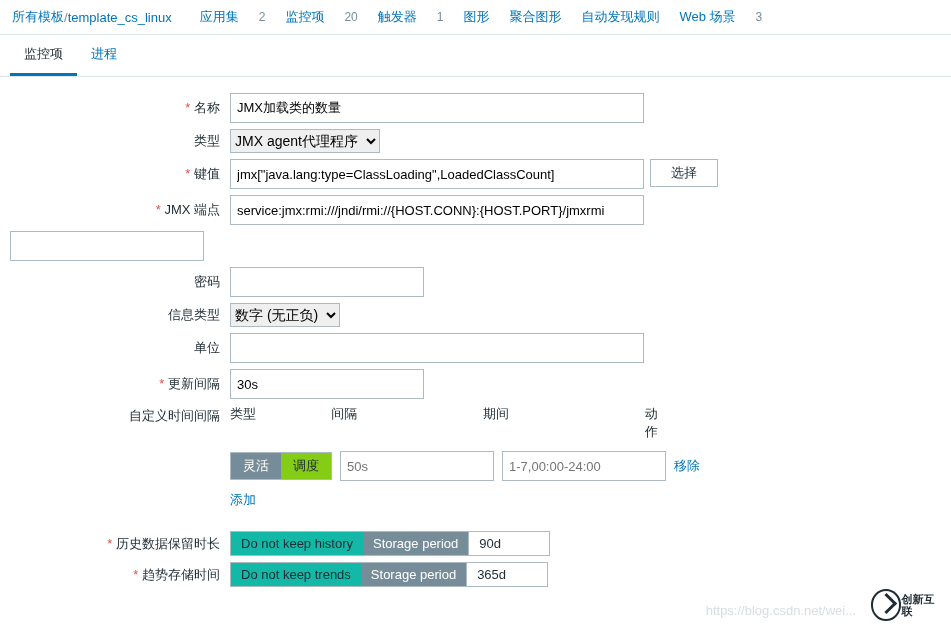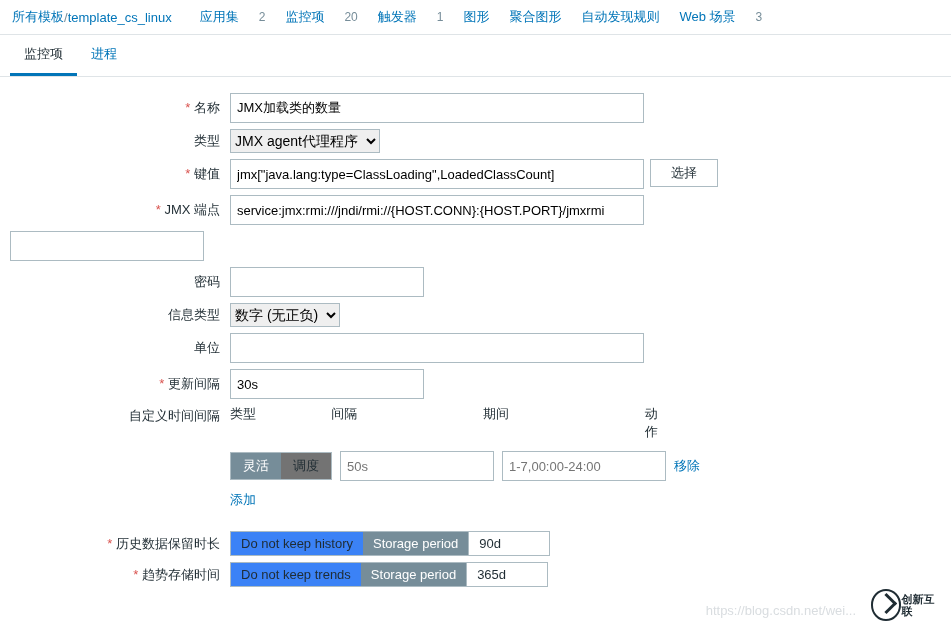--- a/index.html
+++ b/index.html
@@ -22,26 +22,26 @@
 .inp.w-lg{width:400px}
 .inp.w-md{width:180px}
 select.sel{border:1px solid #acbbc2;height:24px;font-size:14px;font-family:inherit}
 .sel.w-md{width:150px}
 .btn{border:1px solid #acbbc2;background:#fff;height:28px;padding:0 20px;font-size:13px;cursor:pointer;font-family:inherit;color:#1f2c33}
 .interval-block{display:flex;flex-direction:column;gap:10px}
 .interval-head{display:flex;gap:0;width:440px}
 .interval-head .col{color:#1f2c33;font-size:13px}
 .interval-row{display:flex;align-items:center;gap:8px}
 .seg{display:flex;border:1px solid #acbbc2}
-.seg .opt{padding:4px 12px;background:#737373;color:#1f2c33;cursor:pointer;font-size:13px}
+.seg .opt{padding:4px 12px;background:#84cc16;color:#1f2c33;cursor:pointer;font-size:13px}
 .seg .opt.active{background:#768d99;color:#fff}
 .link{color:#0275b8;cursor:pointer}
 .toggle{display:flex;border:1px solid #acbbc2}
 .toggle .seg-btn{padding:4px 10px;font-size:13px;cursor:pointer}
-.toggle .seg-btn.plain{background:#3b82f6;color:#1f2c33}
+.toggle .seg-btn.plain{background:#14b8a6;color:#1f2c33}
 .toggle .seg-btn.sel{background:#768d99;color:#fff}
 .after-toggle{border:1px solid #acbbc2;border-left:none;padding:4px 10px;min-width:60px;display:inline-block}
 .watermark{position:fixed;right:95px;bottom:12px;color:#d9dde0;font-size:13px;pointer-events:none}
 .corner-logo{position:fixed;right:8px;bottom:8px;width:72px;height:34px;display:flex;align-items:center;}
 .corner-logo .circ{width:28px;height:28px;border:2px solid #1f2c33;border-radius:50%;position:relative}
 .corner-logo .circ::after{content:"";position:absolute;left:6px;top:5px;width:12px;height:12px;border-right:3px solid #1f2c33;border-bottom:3px solid #1f2c33;transform:rotate(-45deg)}
 .corner-logo .txt{font-size:11px;color:#1f2c33;line-height:1.1;font-weight:bold}
 </style>
 </head>
 <body>

